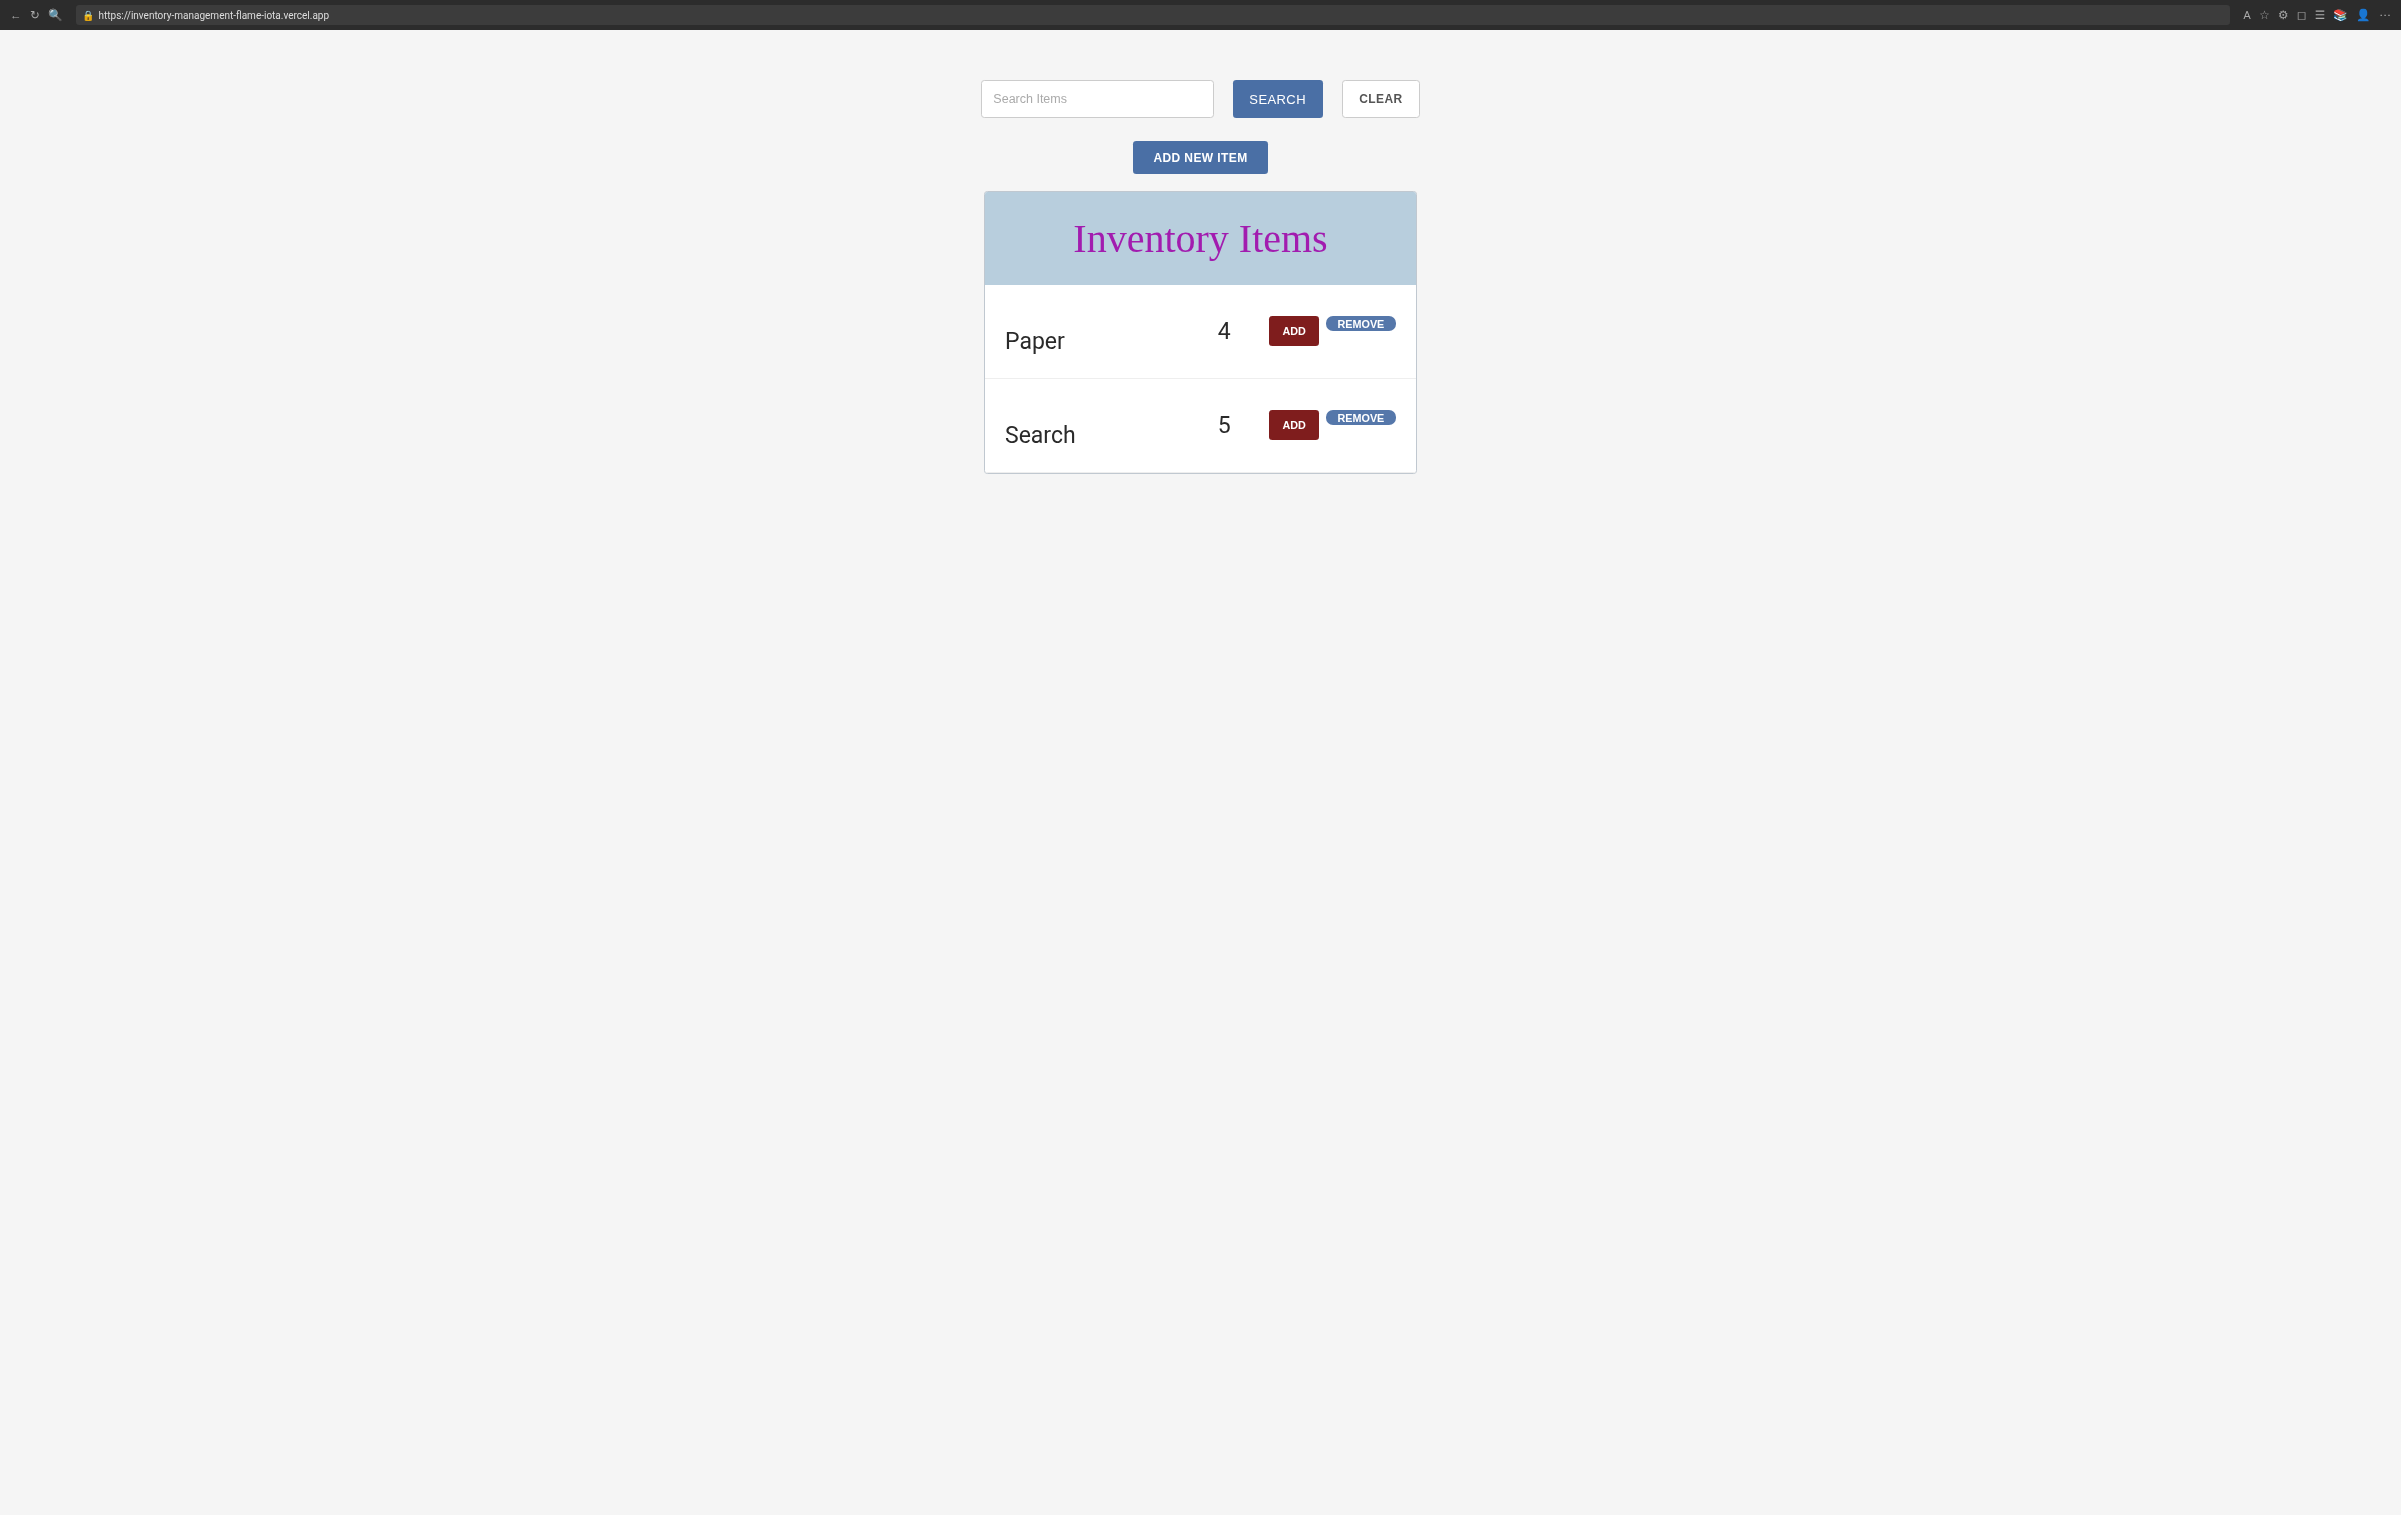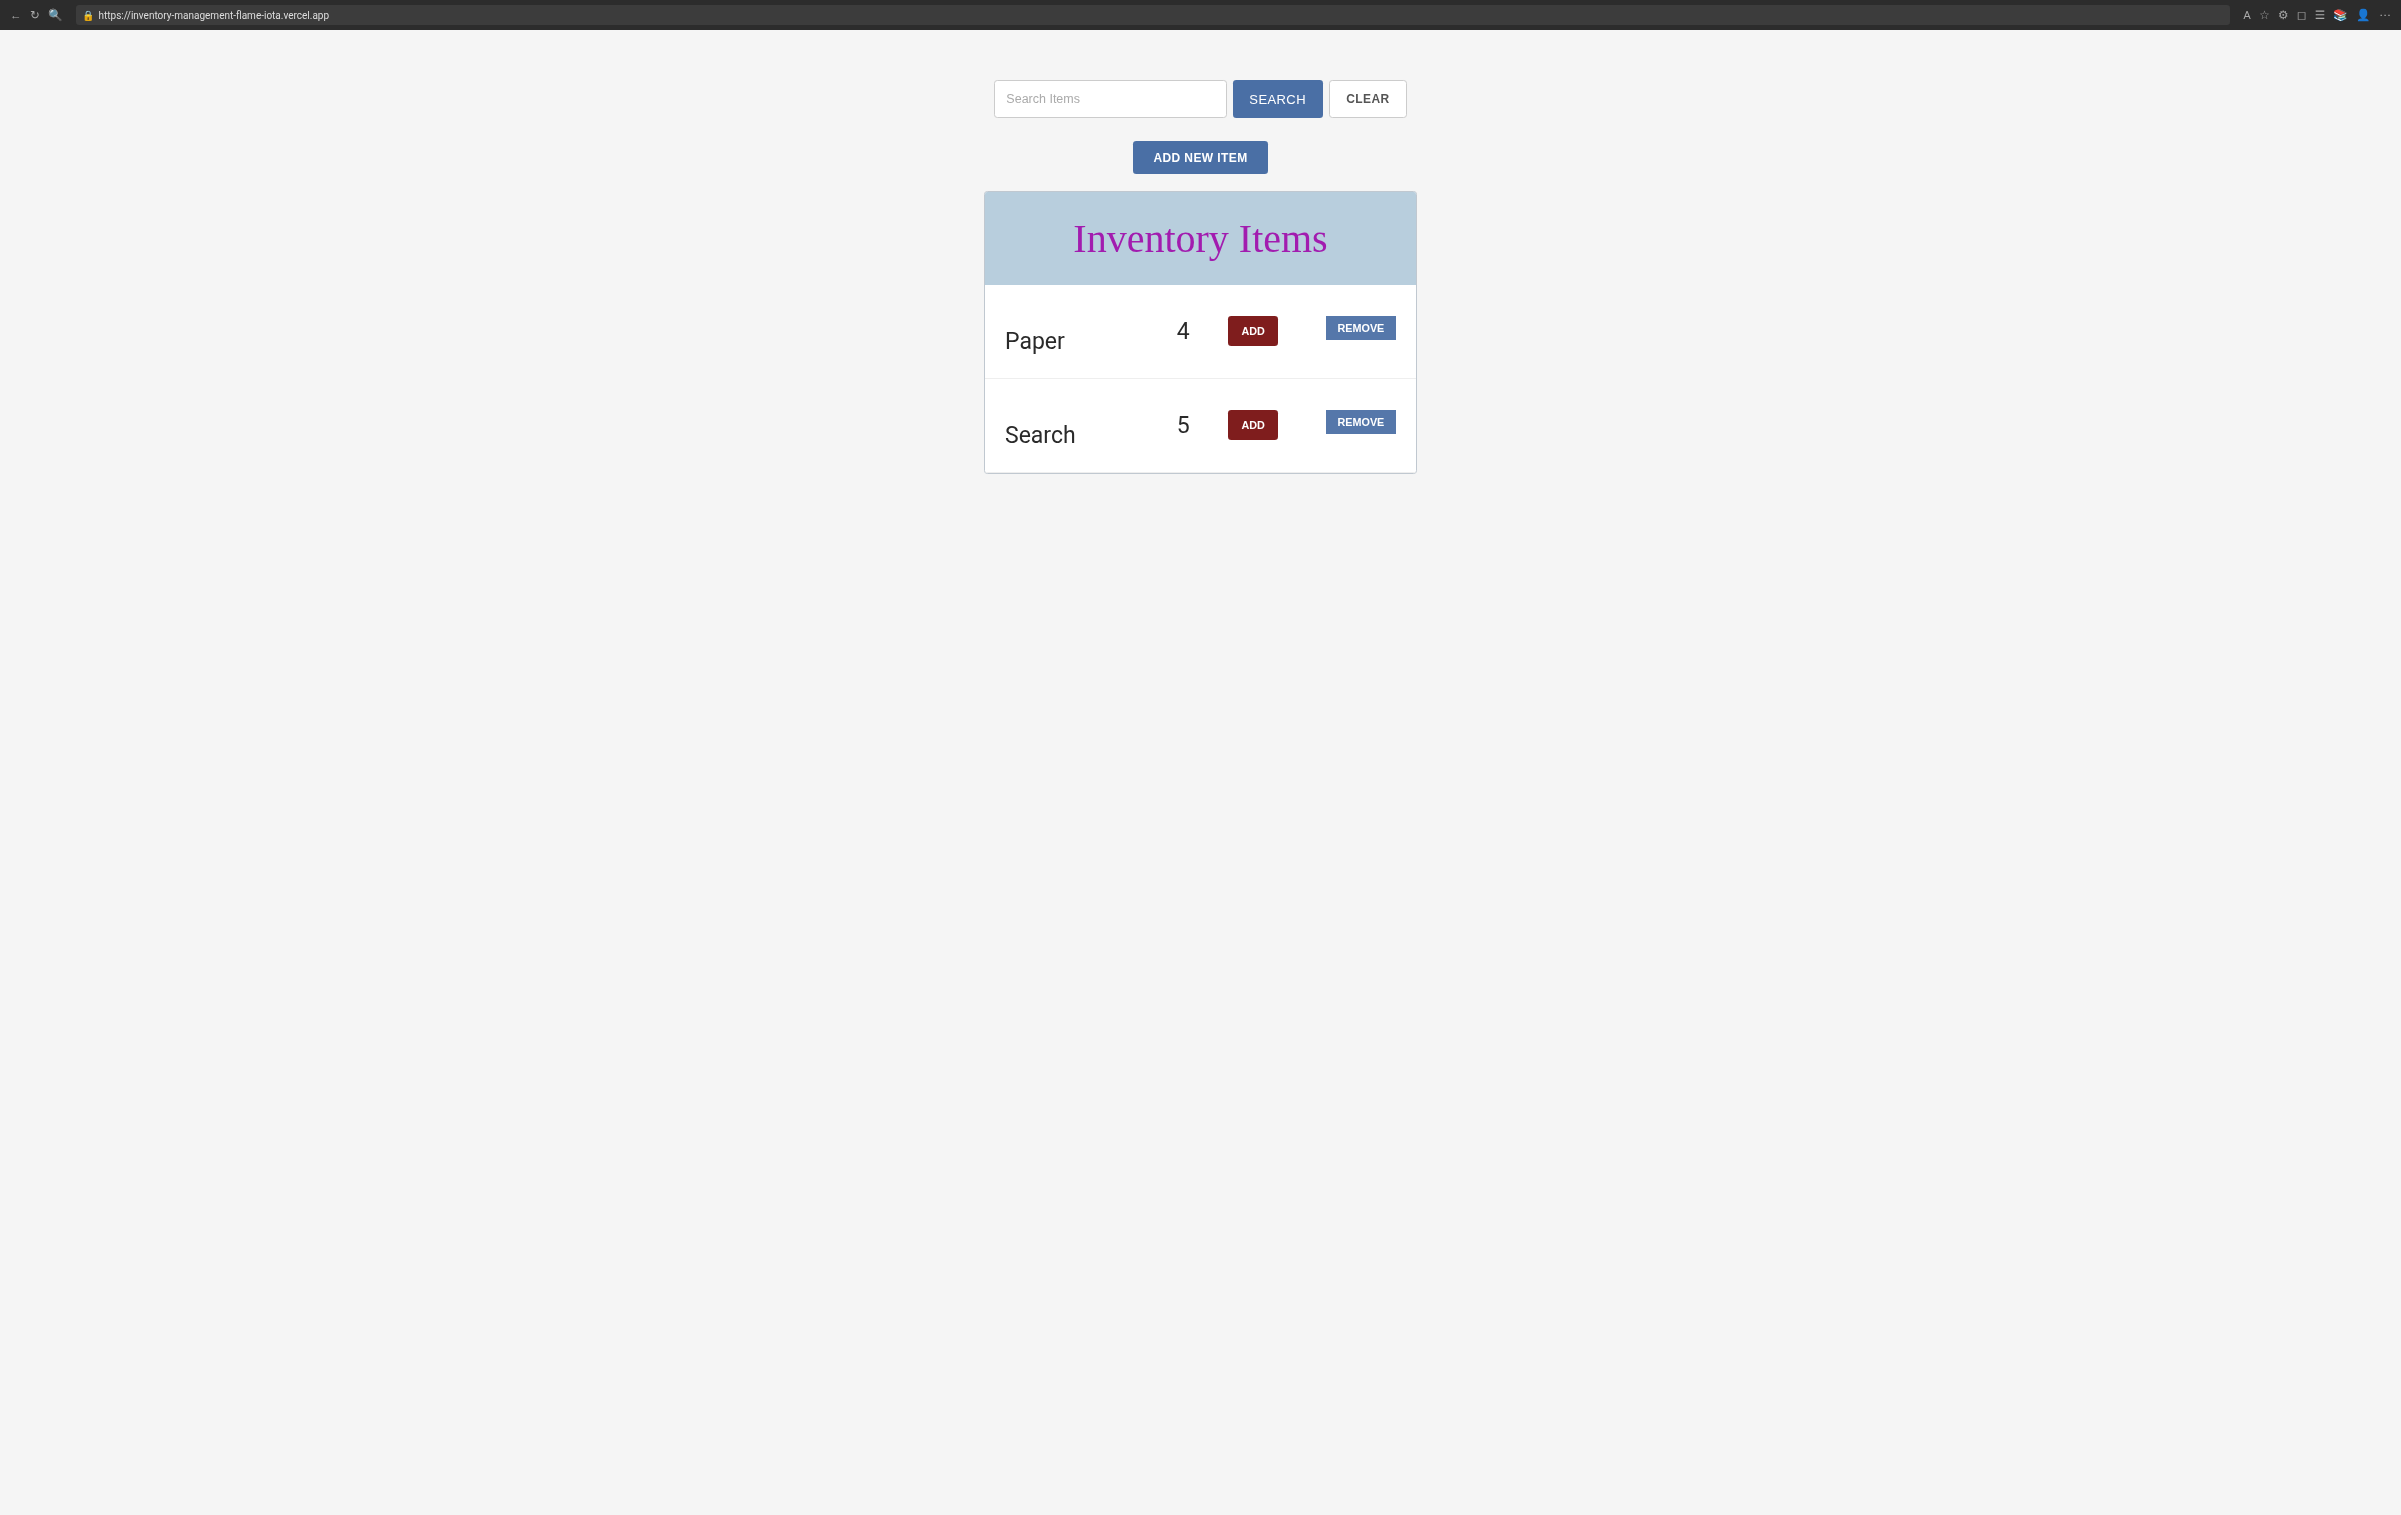--- a/index.html
+++ b/index.html
@@ -71,21 +71,21 @@
       min-height: calc(100vh - 30px);
       display: flex;
       flex-direction: column;
       align-items: center;
       padding: 50px 16.7px 33px;
     }
 
     .search-section {
       display: flex;
       align-items: center;
-      gap: 6px;
+      gap: 19px;
       margin-bottom: 23px;
     }
 
     .search-input {
       width: 233px;
       height: 38px;
       border: 0.8px solid #ccc;
       border-radius: 3.3px;
       padding: 0 11.7px;
       font-size: 12.5px;
@@ -200,30 +200,29 @@
       background: #7f1d1d;
       color: #fff;
       border: none;
       border-radius: 3.3px;
       font-size: 10.8px;
       font-weight: 600;
       cursor: pointer;
     }
 
     .action-remove-button {
-      height: 24px;
+      height: 15px;
       padding: 0 11.7px;
       background: #5577aa;
       color: #fff;
       border: none;
-      border-radius: 0;
+      border-radius: 7px;
       font-size: 10.8px;
       font-weight: 600;
       cursor: pointer;
-      margin-left: 41px;
     }
   </style>
 </head>
 <body>
 
 <div class="browser-bar">
   <div class="browser-controls">
     <span class="browser-icon">←</span>
     <span class="browser-icon">↻</span>
     <span class="browser-icon">🔍</span>

